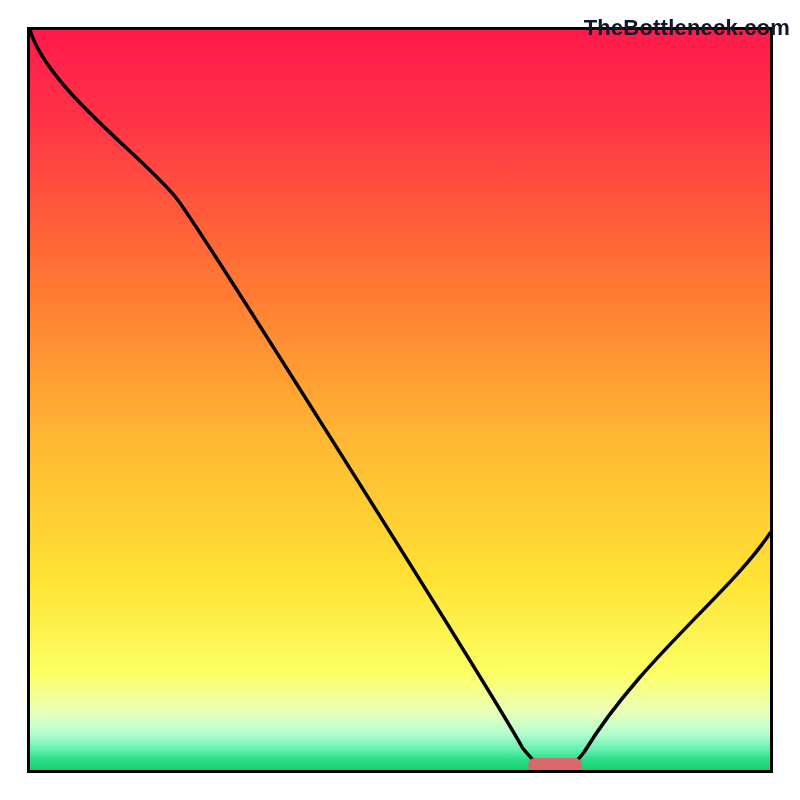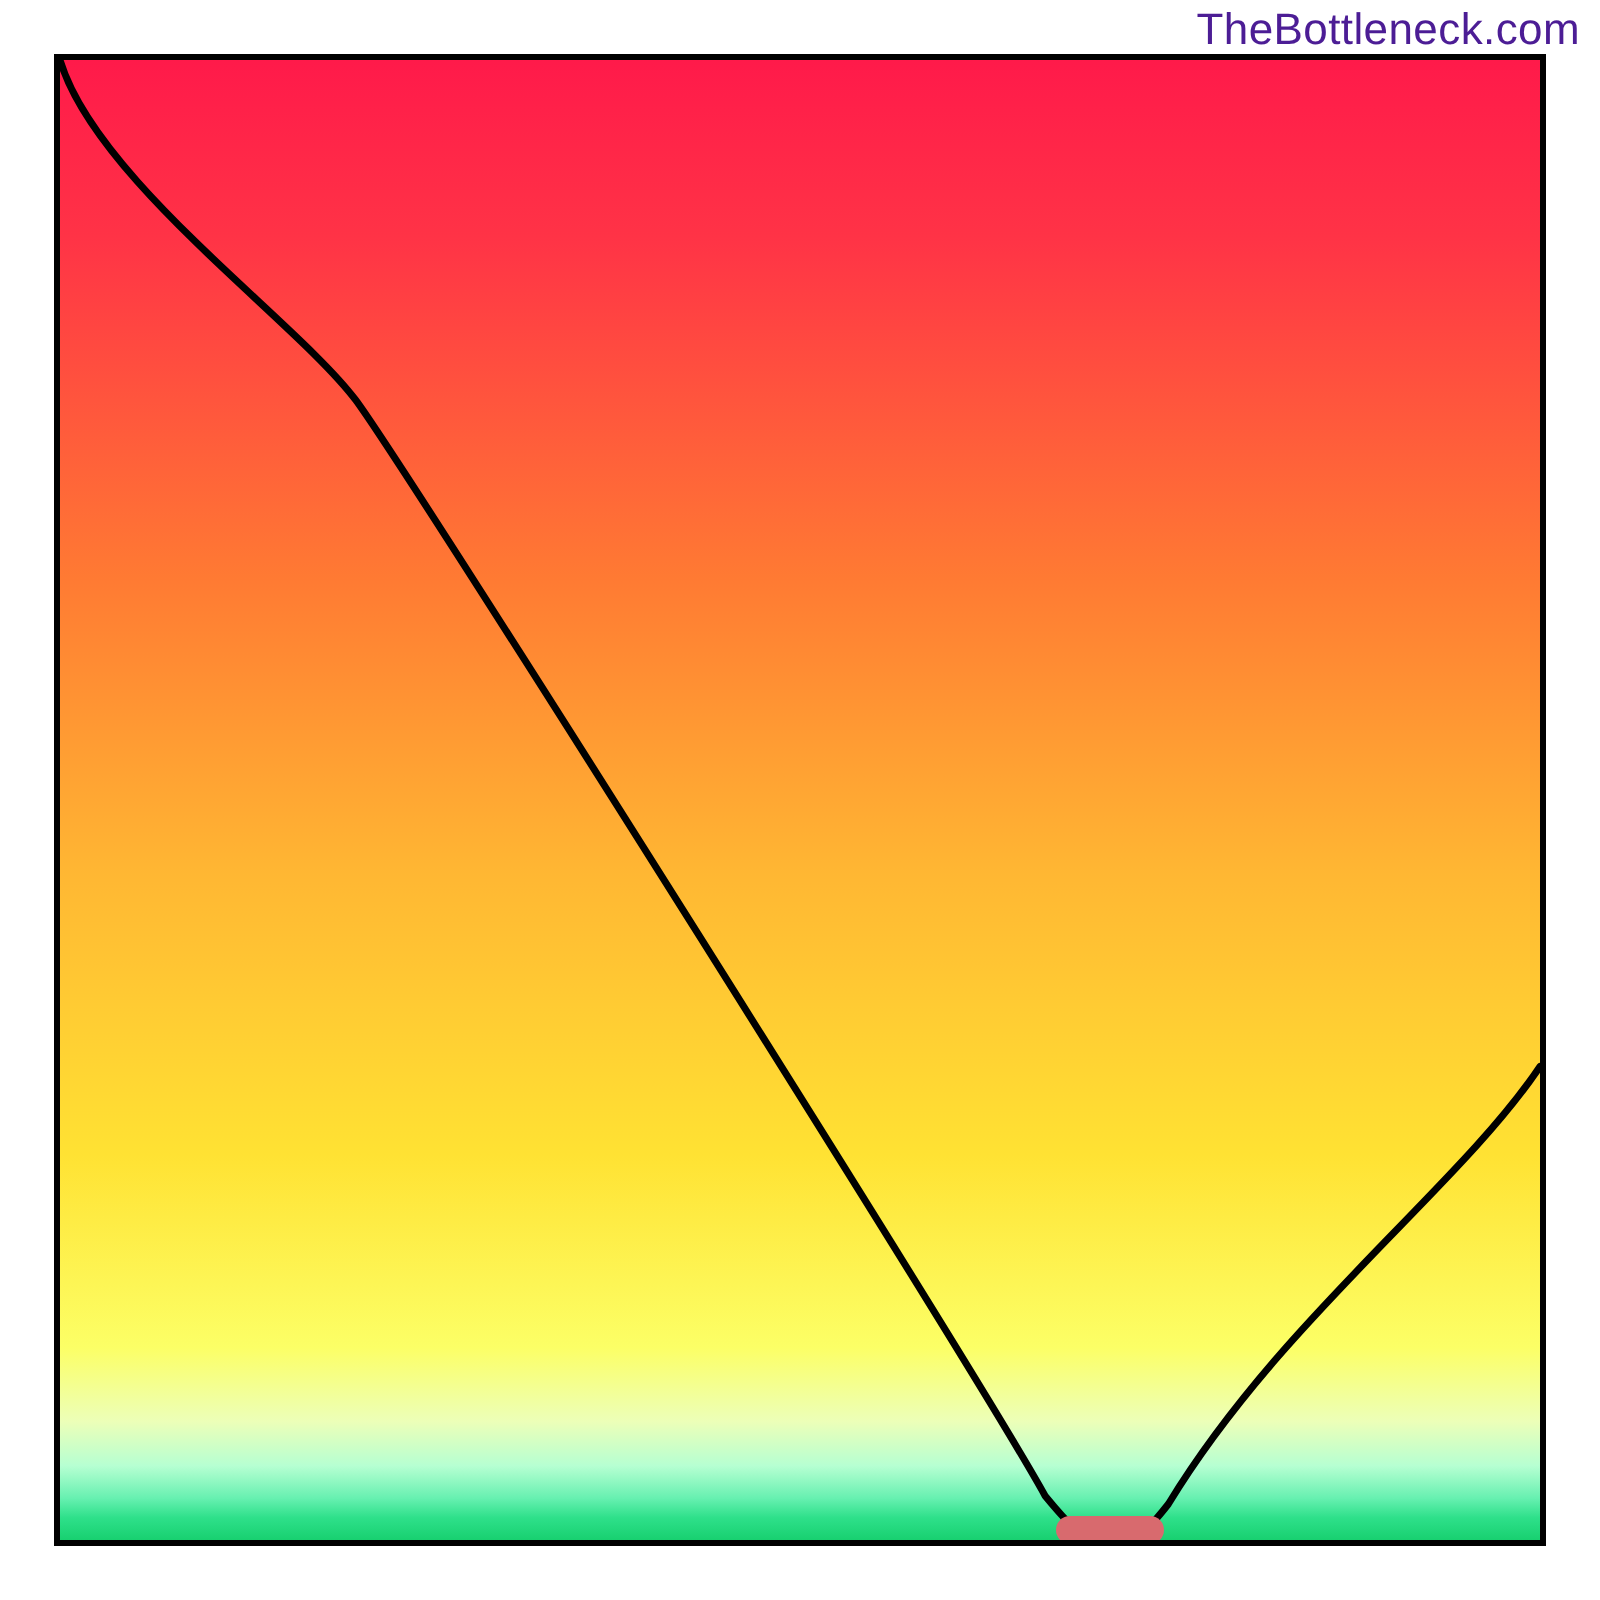--- a/index.html
+++ b/index.html
@@ -11,25 +11,25 @@
     font-family: Arial, Helvetica, sans-serif;
     overflow: hidden;
   }
   .container {
     position: relative;
     width: 800px;
     height: 800px;
   }
   .watermark {
     position: absolute;
-    top: 2px;
+    top: 15px;
     right: 10px;
     font-size: 22px;
-    font-weight: 400;
-    color: #4c1d95;
+    font-weight: 700;
+    color: #0f172a;
     letter-spacing: 0.2px;
     z-index: 10;
   }
   .plot {
     position: absolute;
     left: 27px;
     top: 27px;
     width: 746px;
     height: 746px;
     border: 3.5px solid #000;

